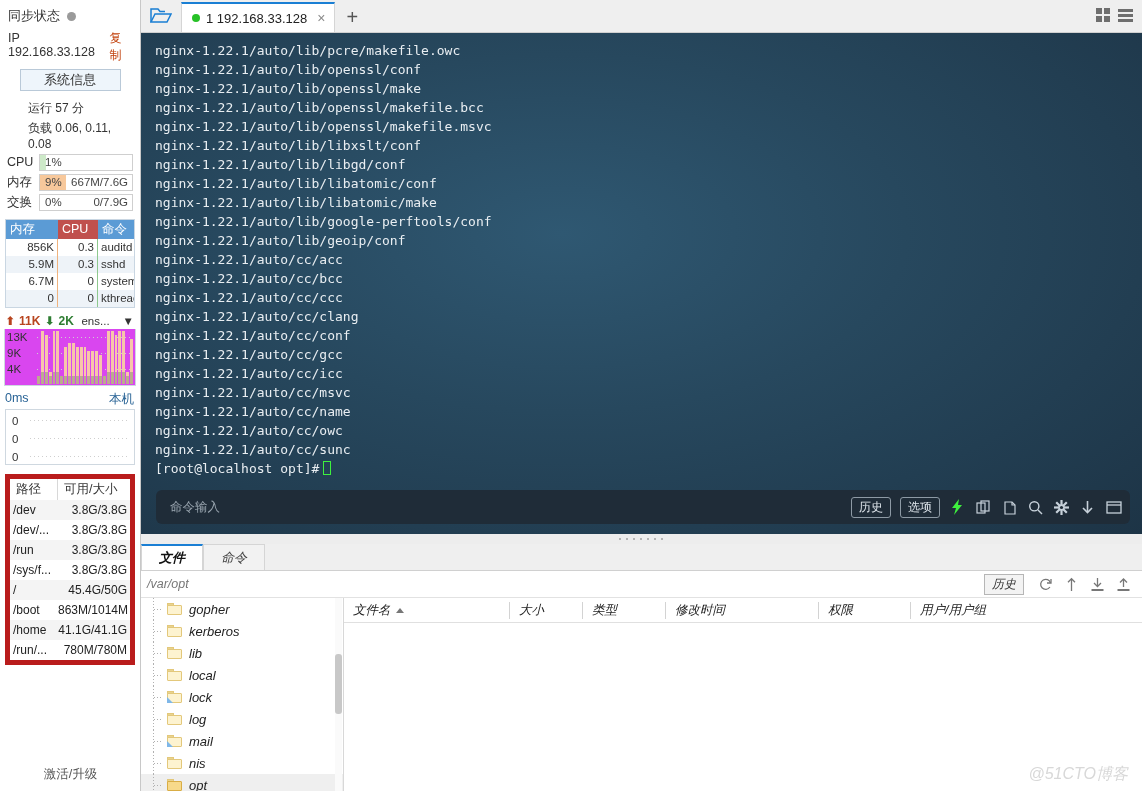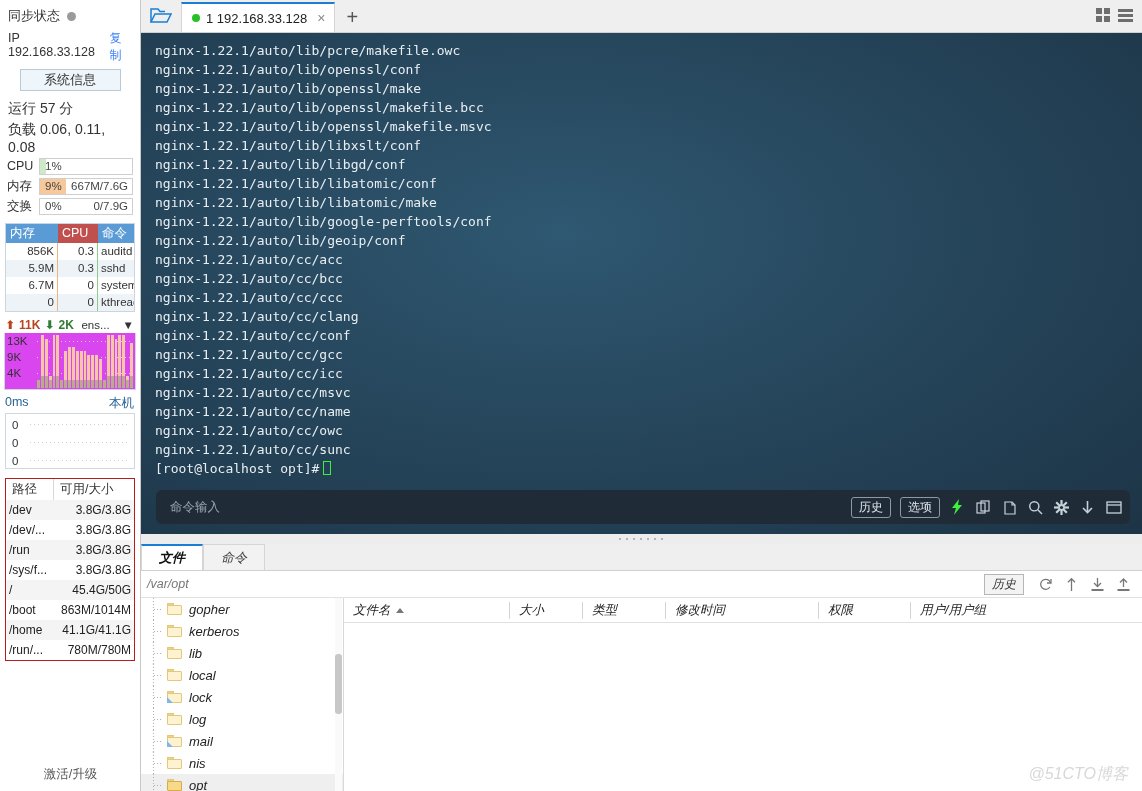--- a/index.html
+++ b/index.html
@@ -9,25 +9,25 @@
   #app { position:relative; width:1142px; height:791px; }
 
   
   #sidebar { position:absolute; left:0; top:0; width:141px; height:791px;
      background:#ffffff; border-right:1px solid #c8c8c8; overflow:hidden; font-size:12.5px; color:#333; }
   #sync-row { padding:7px 8px 4px 8px; display:flex; align-items:center; gap:7px; }
   #sync-row .lbl { font-size:13px; color:#333; }
   .dot-grey { width:9px;height:9px;border-radius:50%;background:#9a9a9a; display:inline-block;}
   #ip-row { padding:1px 8px 5px 8px; display:flex; align-items:baseline; gap:6px; font-size:12.5px;}
   #ip-row .ipval{ color:#333; }
-  #ip-row .copy { color:#3b82f6; font-size:12px; }
+  #ip-row .copy { color:#c2410c; font-size:12px; }
   #sysinfo-btn { margin:0 auto 7px auto; display:block; width:101px; height:22px;
      background:#eef5fb; border:1px solid #b9c9d8; color:#333; font-size:13px;
      font-family:"Liberation Sans",sans-serif; cursor:pointer; }
-  .kv { padding:1.5px 8px; font-size:14px; color:#333; }
+  .kv { padding:1.5px 8px; font-size:12px; color:#333;margin-left:20px; }
   .meter-row { display:flex; align-items:center; gap:6px; padding:1.5px 7px; }
   .meter-row .mlbl { width:26px; flex:0 0 26px; font-size:12.5px; color:#333;}
   .meter { position:relative; flex:1; height:17px; border:1px solid #cfcfcf; background:#fff;
      font-size:11.5px; color:#444; overflow:hidden; }
   .meter .fill { position:absolute; left:0; top:0; bottom:0; }
   .meter .t-l { position:absolute; left:5px; top:1px; }
   .meter .t-r { position:absolute; right:4px; top:1px; }
 
   
   #proc { margin:7px 5px 0 5px; border:1px solid #c9d6e2; }
@@ -55,21 +55,21 @@
   #net-bars .bd { background:#bcaa8e; width:100%;}
   .dl { position:absolute; left:32px; right:2px; height:1px;
     background-image:repeating-linear-gradient(to right,#cfcfcf 0 1px,transparent 1px 4px); }
 
   #ping-head { display:flex; padding:5px 6px 1px 5px; font-size:12.5px; color:#2a6496;}
   #ping-head .r { margin-left:auto; }
   #ping-chart { position:relative; margin:0 5px; height:56px; border:1px solid #cfd8e0; background:#fff;}
   #ping-chart .ylabels{ position:absolute; left:6px; top:2px; font-size:11.5px; color:#333; line-height:18px;}
 
   
-  #disk { margin:9px 5px 0 5px; border:1px solid #b91c1c; }
+  #disk { margin:9px 5px 0 5px; border:5px solid #b91c1c; }
   #disk .hdr { display:flex; font-size:12.5px; color:#333; height:21px; line-height:21px; background:#fff;}
   #disk .hdr .c1 { flex:0 0 48px; padding-left:6px; border-right:1px solid #d8d8d8;}
   #disk .hdr .c2 { flex:1; padding-left:6px;}
   #disk .r { display:flex; font-size:12px; color:#222; height:20px; line-height:20px; }
   #disk .r:nth-child(even){ background:#f4f4f4;}
   #disk .r .c1 { flex:0 0 48px; padding-left:3px; white-space:nowrap; overflow:hidden;}
   #disk .r .c2 { flex:1; text-align:right; padding-right:3px; white-space:nowrap; position:relative;}
 
   #activate { position:absolute; bottom:8px; left:0; width:141px; text-align:center;
      font-size:12.5px; color:#555; }

